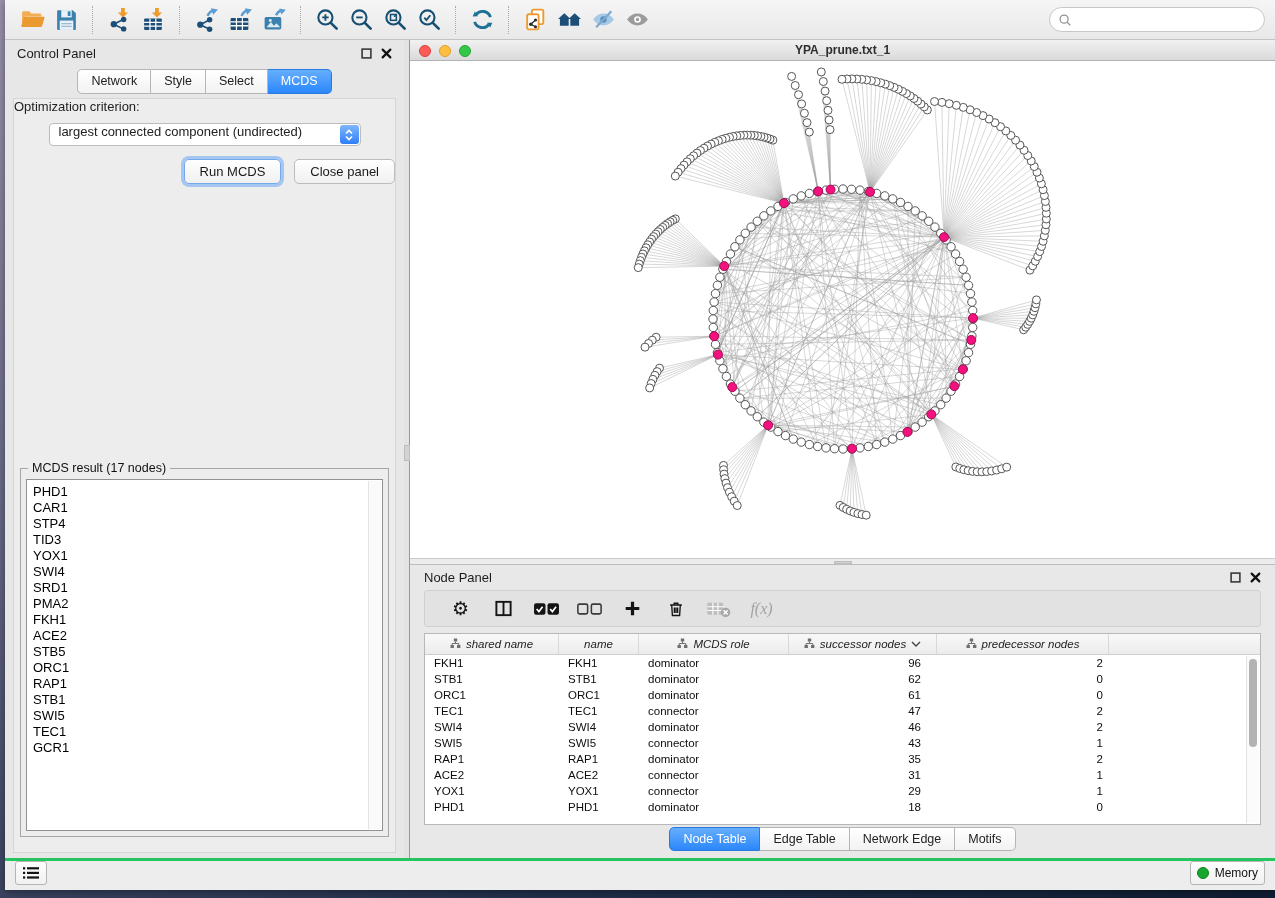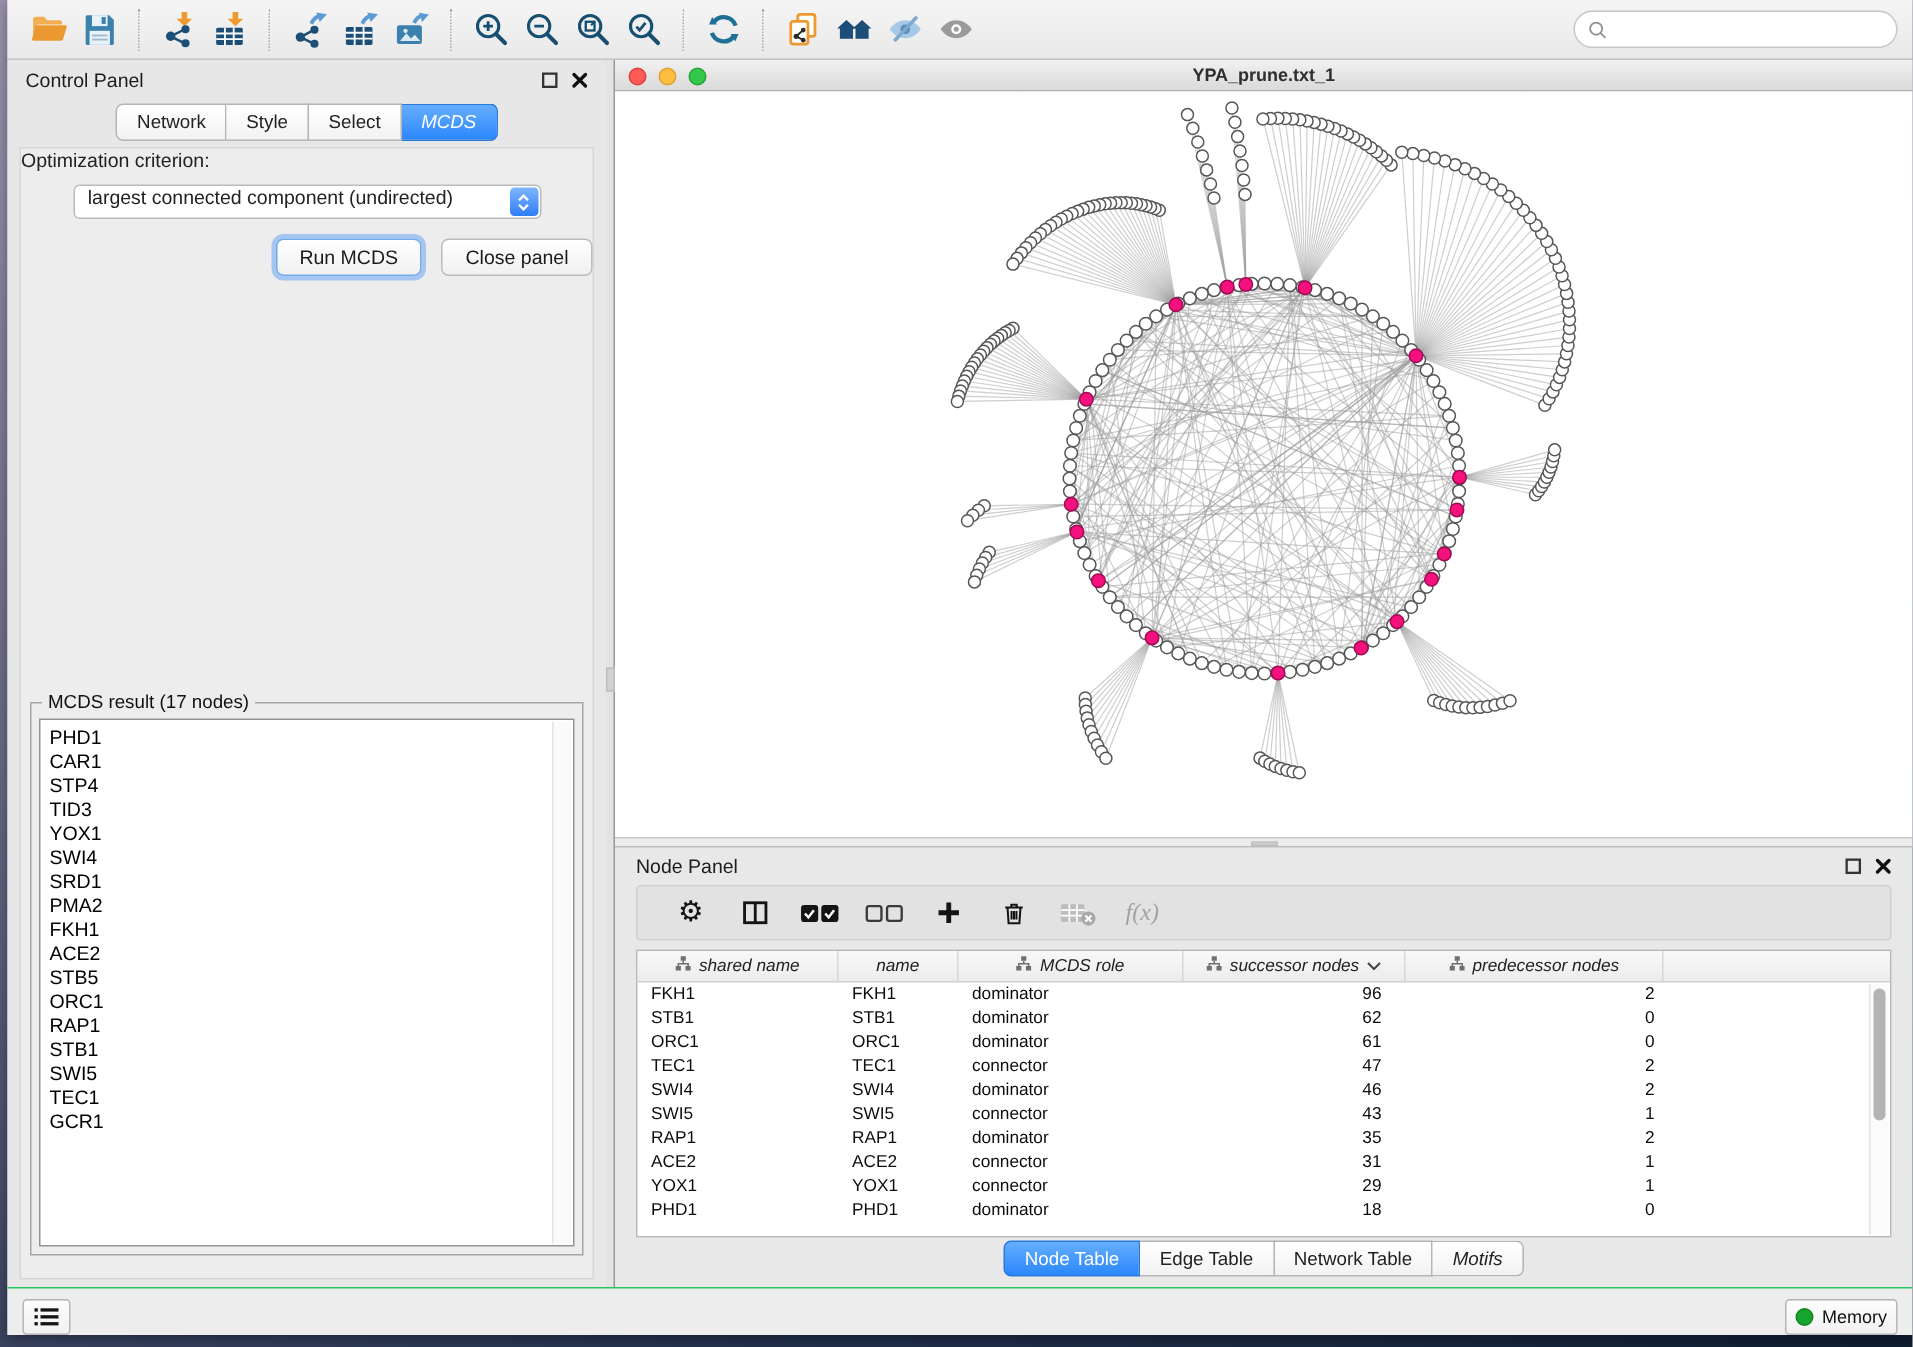--- a/index.html
+++ b/index.html
@@ -26,21 +26,21 @@
   
   .control-panel { width:399px; background:#e7e7e7; position:relative; }
   .cp-header { height:27px; display:flex; align-items:center; padding:0 12px;justify-content:flex-end; }
   .cp-title { font-size:13px; color:#1c1c1c; }
   .panel-icons { margin-left:auto; display:flex; gap:9px; align-items:center; }
   .panel-icons svg { width:11px; height:11px; }
 
   .seg { display:inline-flex; }
   .seg .seg-btn { font-size:12.5px; line-height:1; padding:5px 13px; background:linear-gradient(#ffffff,#f2f2f2); border:1px solid #b5b5b5; border-left:none; color:#222; cursor:default; }
   .seg .seg-btn:first-child { border-left:1px solid #b5b5b5; border-radius:5px 0 0 5px; }
-  .seg .seg-btn:last-child { border-radius:0 5px 5px 0;font-style:italic; }
+  .seg .seg-btn:last-child { border-radius:0 5px 5px 0; }
   .seg .seg-btn.selected { background:linear-gradient(#66aefe,#2b87fb); border-color:#2a79dd; color:#fff; }
   .cp-tabs { display:flex; justify-content:center; padding:2px 0 6px; }
 
   .cp-body { position:absolute; top:58px; bottom:5px; left:8px; right:8px; background:#ededed; border:1px solid #d6d6d6; }
   .opt-label { text-align:left; font-size:13px; }
   .dropdown { width:312px; height:23px; margin:9px auto 0; background:#fff; border:1px solid #bcbcbc; border-radius:4px; position:relative; display:flex; align-items:flex-start; font-size:13px; padding:0 24px 0 9px; white-space:nowrap; }
   .dd-stepper { position:absolute; right:1px; top:1px; width:19px; height:19px; border-radius:3px; background:linear-gradient(#7fb7fd,#2e7ef8); display:flex; align-items:center; justify-content:center; }
   .btn-row { display:flex; justify-content:flex-end; gap:13px; margin-top:13px; }
   .mac-btn { font-size:13px; font-family:"Liberation Sans",sans-serif; padding:4px 15px; background:linear-gradient(#ffffff,#f0f0f0); border:1px solid #bcbcbc; border-radius:5px; color:#1a1a1a; cursor:default; }
   .mac-btn.focused { border-color:#74a9ec; box-shadow:0 0 0 3px rgba(106,165,242,.55); }
@@ -87,21 +87,21 @@
   .trow { display:grid; grid-template-columns:134px 80px 150px 148px 172px 1fr; height:16px; }
   .td { font-size:11.5px; color:#0d0d0d; line-height:16px; white-space:nowrap; overflow:hidden; }
   .td.name { padding-left:9px; }
   .td.num-s { text-align:right; padding-right:16px; }
   .td.num-p { text-align:right; padding-right:6px; }
   .tscroll { position:absolute; top:22px; right:1px; bottom:1px; width:13px; background:#fbfbfb; border-left:1px solid #e2e2e2; }
   .tscroll .thumb { position:absolute; top:3px; left:2px; width:8px; height:88px; background:#b3b3b3; border-radius:5px; }
   .tp-tabs { position:absolute; left:0; right:0; bottom:7px; display:flex; justify-content:center; }
 
   
-  .status-bar { position:absolute; bottom:0; left:0; right:0; height:32px; background:#ededed; border-top:1px solid #22c55e; display:flex; align-items:flex-end; justify-content:space-between; padding:0 10px; }
+  .status-bar { position:absolute; bottom:0; left:0; right:0; height:32px; background:#ededed; border-top:3px solid #22c55e; display:flex; align-items:flex-start; justify-content:space-between; padding:0 10px; }
   .sb-btn { height:24px; background:linear-gradient(#fdfdfd,#f1f1f1); border:1px solid #b5b5b5; border-radius:3px; display:flex; align-items:center; padding:0 6px; gap:6px; font-size:12px; color:#111; cursor:default; }
   .mem-dot { width:12px; height:12px; border-radius:50%; background:#17a52e; border:1px solid #11831f; }
   .hdr-tree svg { width:11px; height:11px; }
 </style>
 </head>
 <body>
 
 <div class="window">
 
   <div class="toolbar">
@@ -1236,21 +1236,21 @@
             </div>
           <div class="tscroll">
               <div class="thumb"></div>
             </div>
         </div>
 
         <div class="tp-tabs">
           <span class="seg">
             <span class="seg-btn selected">Node Table</span>
             <span class="seg-btn">Edge Table</span>
-            <span class="seg-btn">Network Table</span>
+            <span class="seg-btn">Network Edge</span>
             <span class="seg-btn">Motifs</span>
           </span>
         </div>
       </div>
     </div>
   </div>
 
   <div class="status-bar">
     <div class="sb-btn">
       <svg width="18" height="14" viewBox="0 0 18 14">

